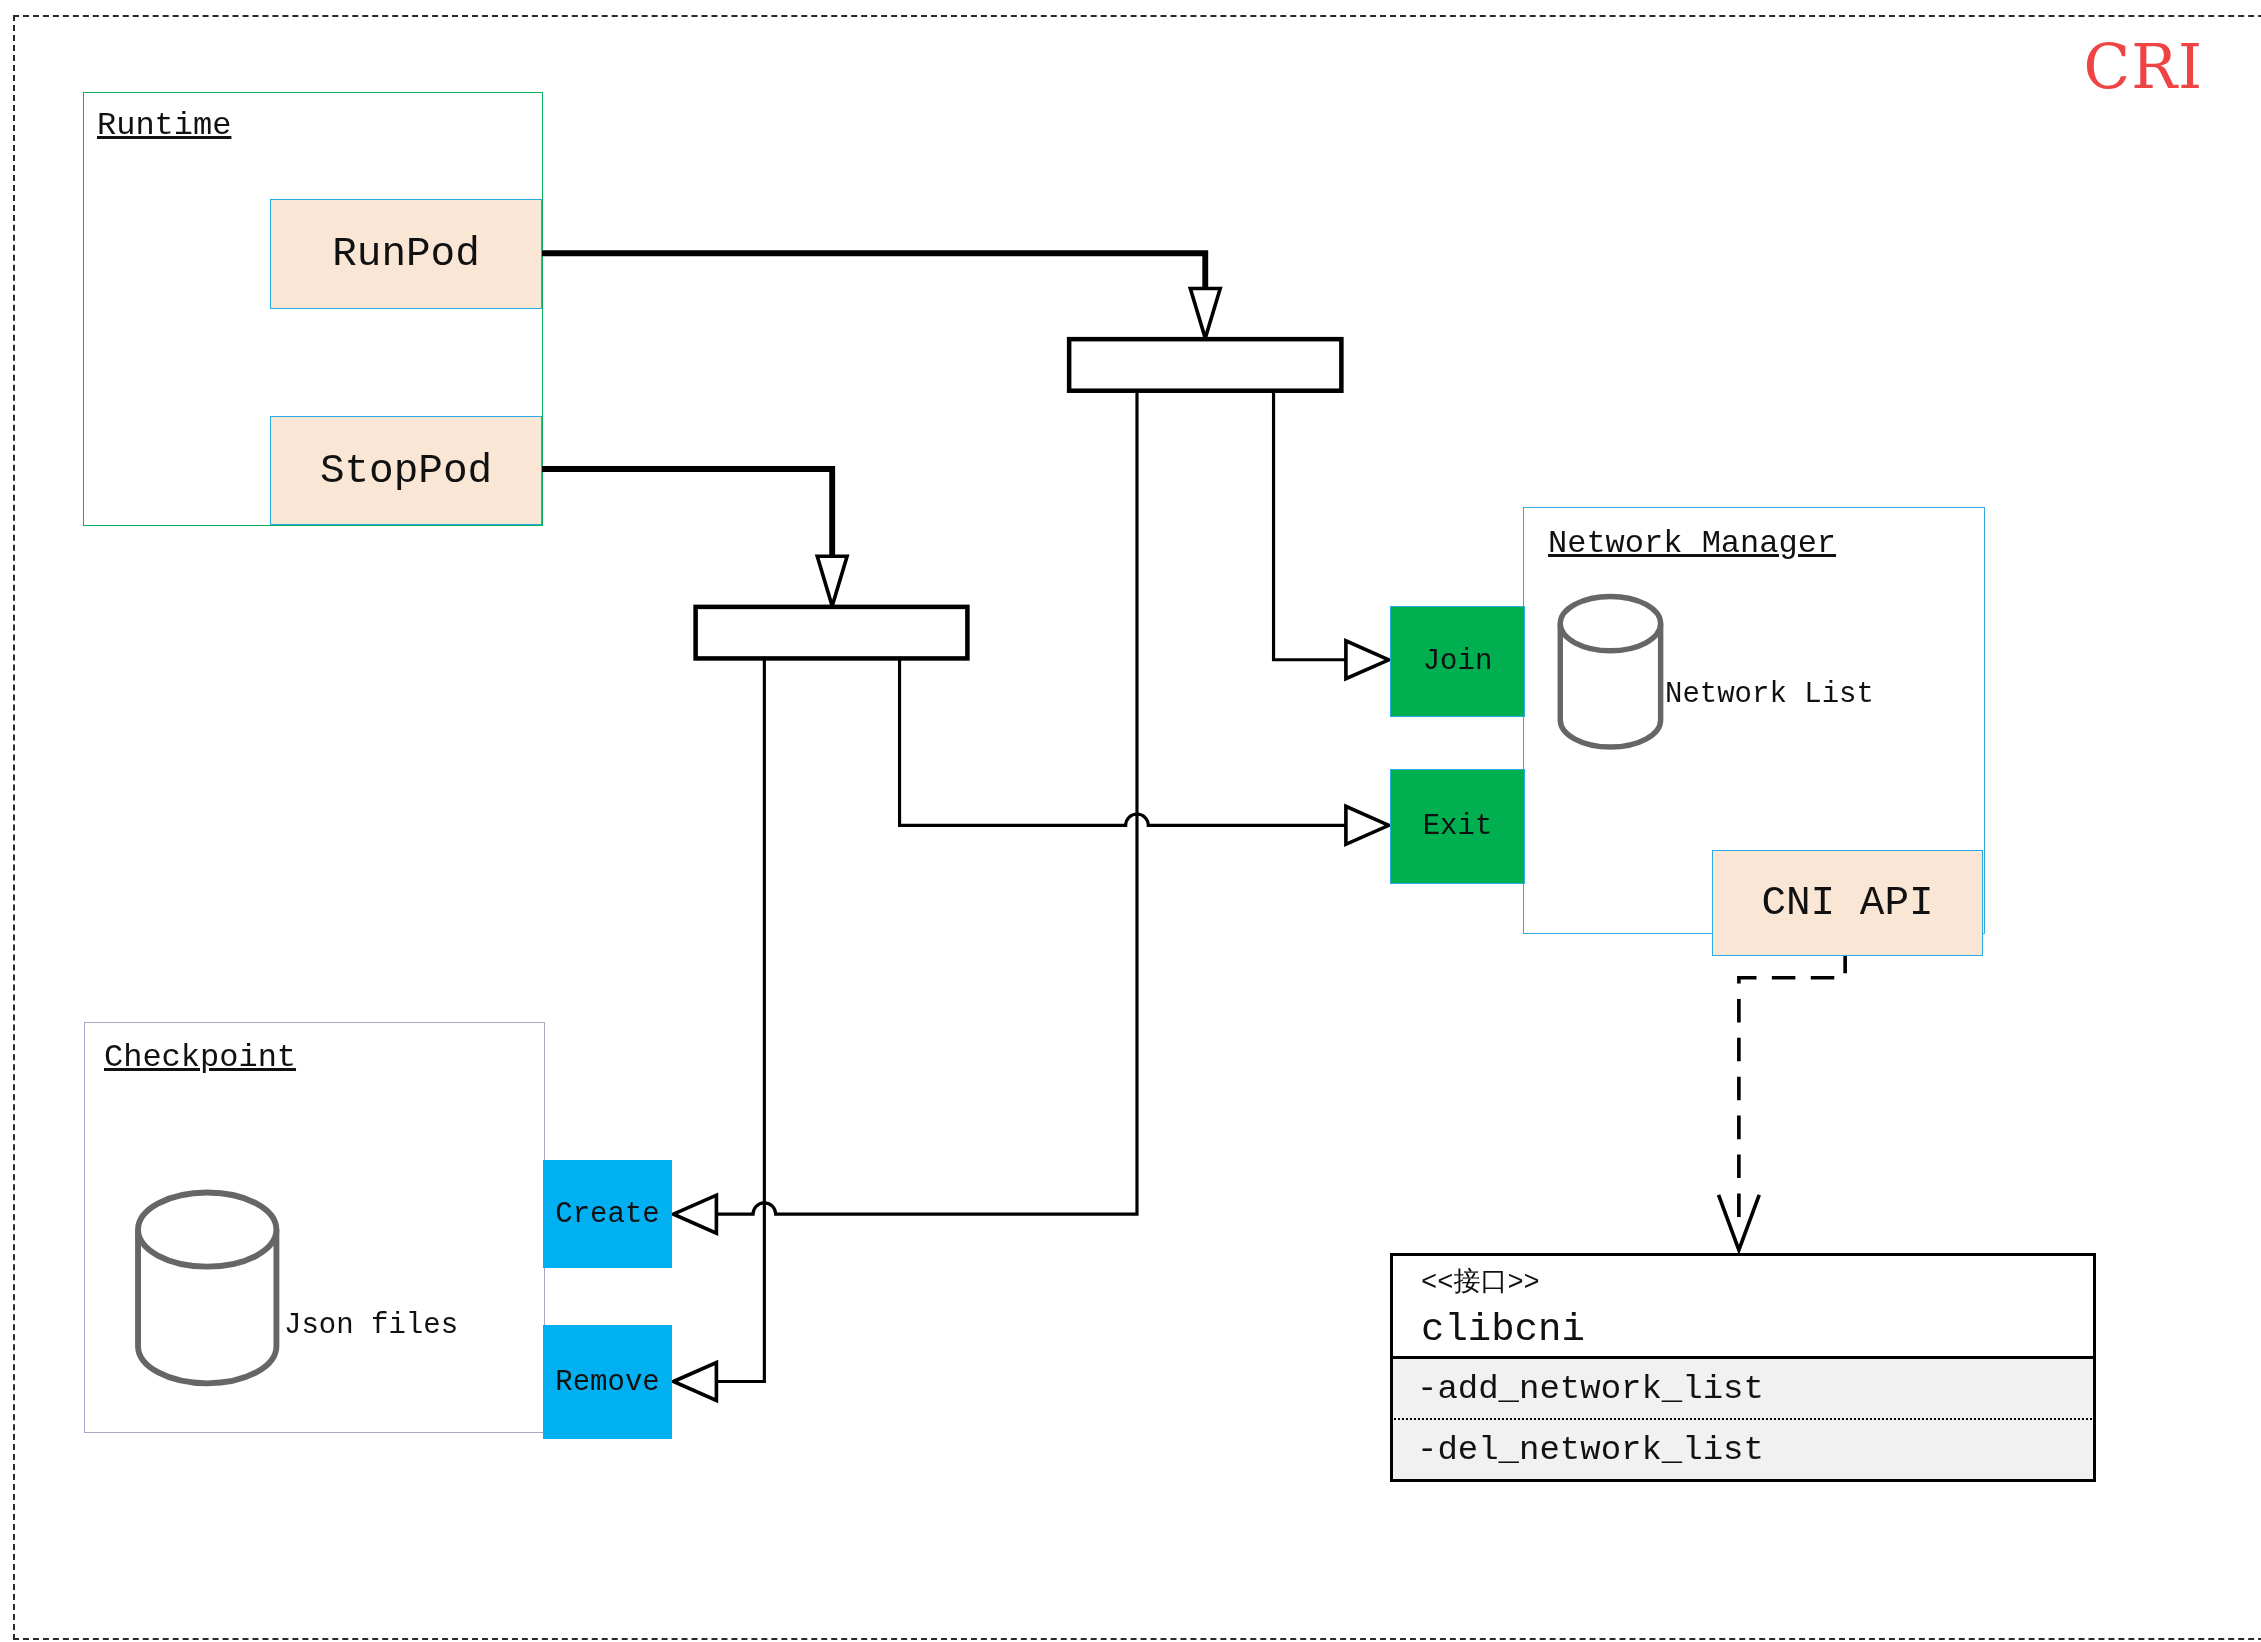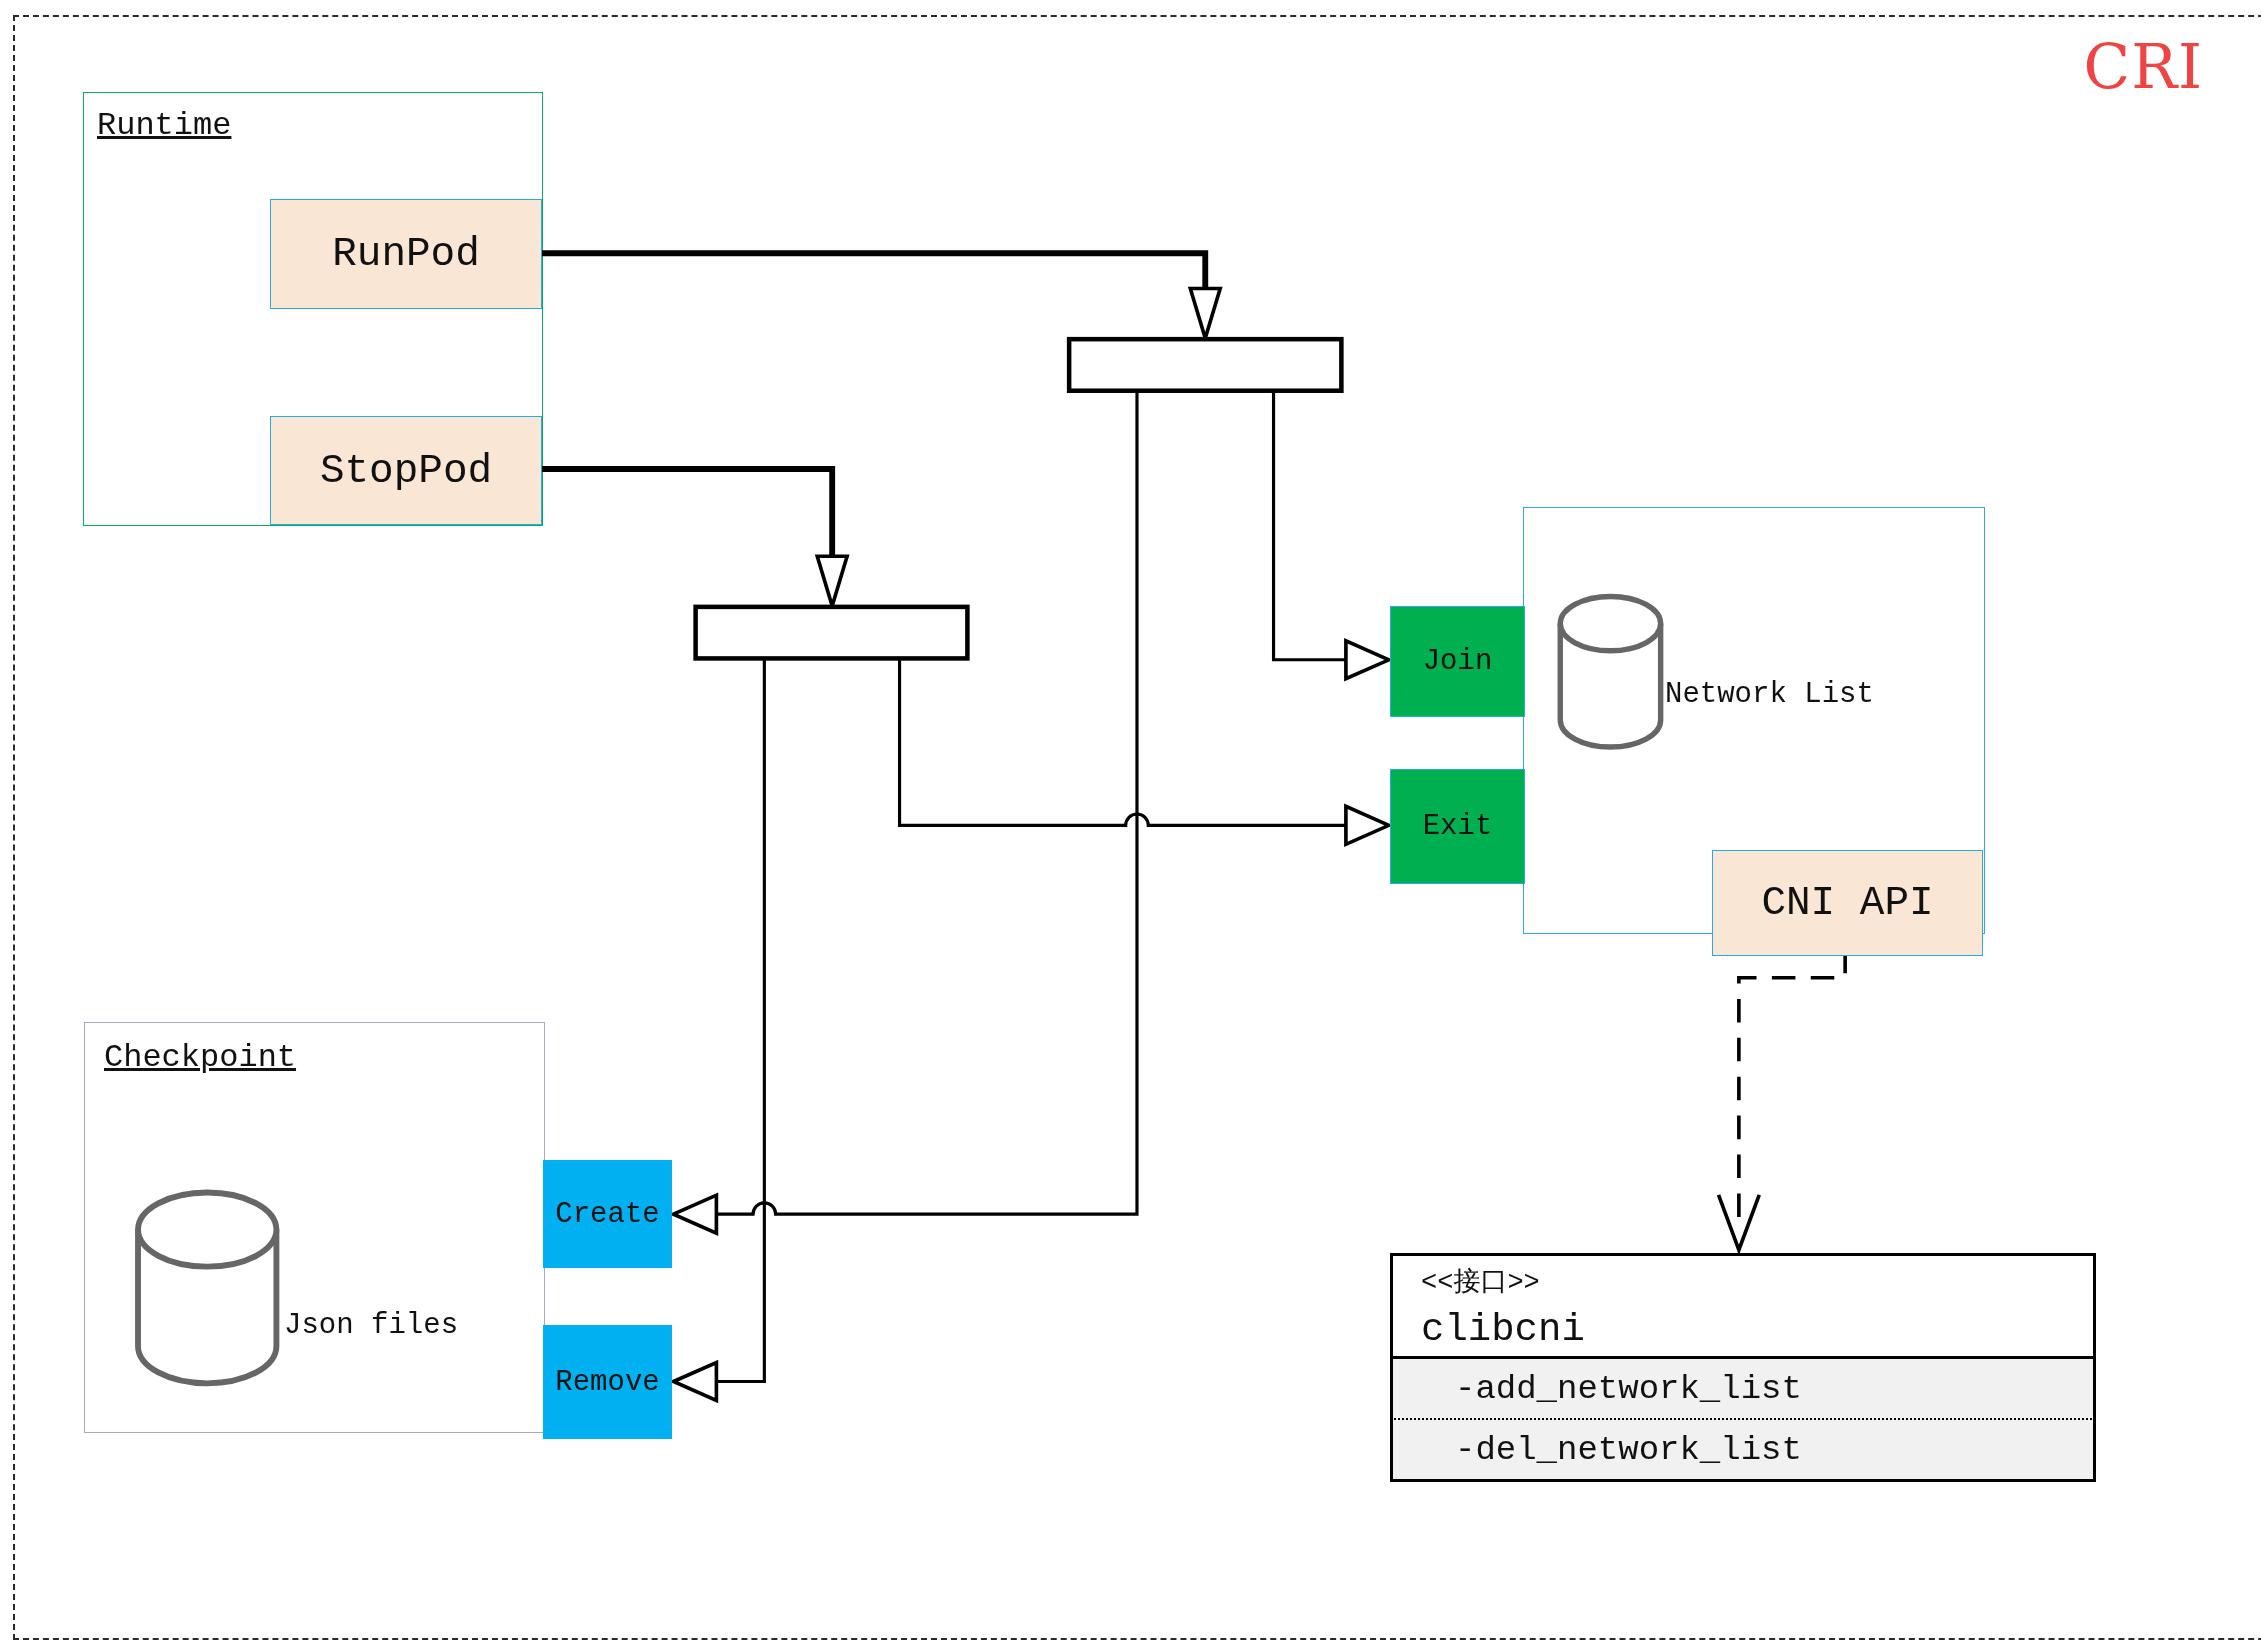--- a/index.html
+++ b/index.html
@@ -56,21 +56,21 @@
   }
   #clibcni-head{height:100px;background:#fff;padding-left:28px;}
   #clibcni-stereotype{font-size:27px;margin-top:7.2px;white-space:nowrap;}
   #clibcni-name{font-size:39px;margin-top:9px;white-space:nowrap;}
   #clibcni-methods{
     flex:1;background:#f1f1f1;border-top:3.6px solid #000;
     display:flex;flex-direction:column;
   }
   .method-row{
     flex:1;display:flex;align-items:center;
-    padding-left:62px;font-size:34px;white-space:nowrap;
+    padding-left:24px;font-size:34px;white-space:nowrap;
   }
   #method-sep{border-top:2.3px dotted #000;height:0;margin:0 0.9px;}
 </style>
 </head>
 <body>
 
 <div id="canvas">
 
   <div id="frame" class="abs"></div>
 
@@ -118,20 +118,21 @@
   <div id="runpod" class="abs node peach">RunPod</div>
   <div id="stoppod" class="abs node peach">StopPod</div>
 
   <div id="checkpoint-box" class="abs group-box"></div>
   <div id="checkpoint-title" class="abs box-title">Checkpoint</div>
   <div id="json-label" class="abs db-label">Json files</div>
   <div id="create" class="abs node cyanbox">Create</div>
   <div id="remove" class="abs node cyanbox">Remove</div>
 
   <div id="nm-box" class="abs group-box"></div>
+  <div id="nm-title" class="abs box-title">Network Manager</div>
   <div id="network-list-label" class="abs db-label">Network List</div>
   <div id="join" class="abs node greenbox">Join</div>
   <div id="exit" class="abs node greenbox">Exit</div>
   <div id="cni-api" class="abs node peach">CNI API</div>
 
   <div id="clibcni-box" class="abs">
     <div id="clibcni-head">
       <div id="clibcni-stereotype">&lt;&lt;接口&gt;&gt;</div>
       <div id="clibcni-name">clibcni</div>
     </div>

